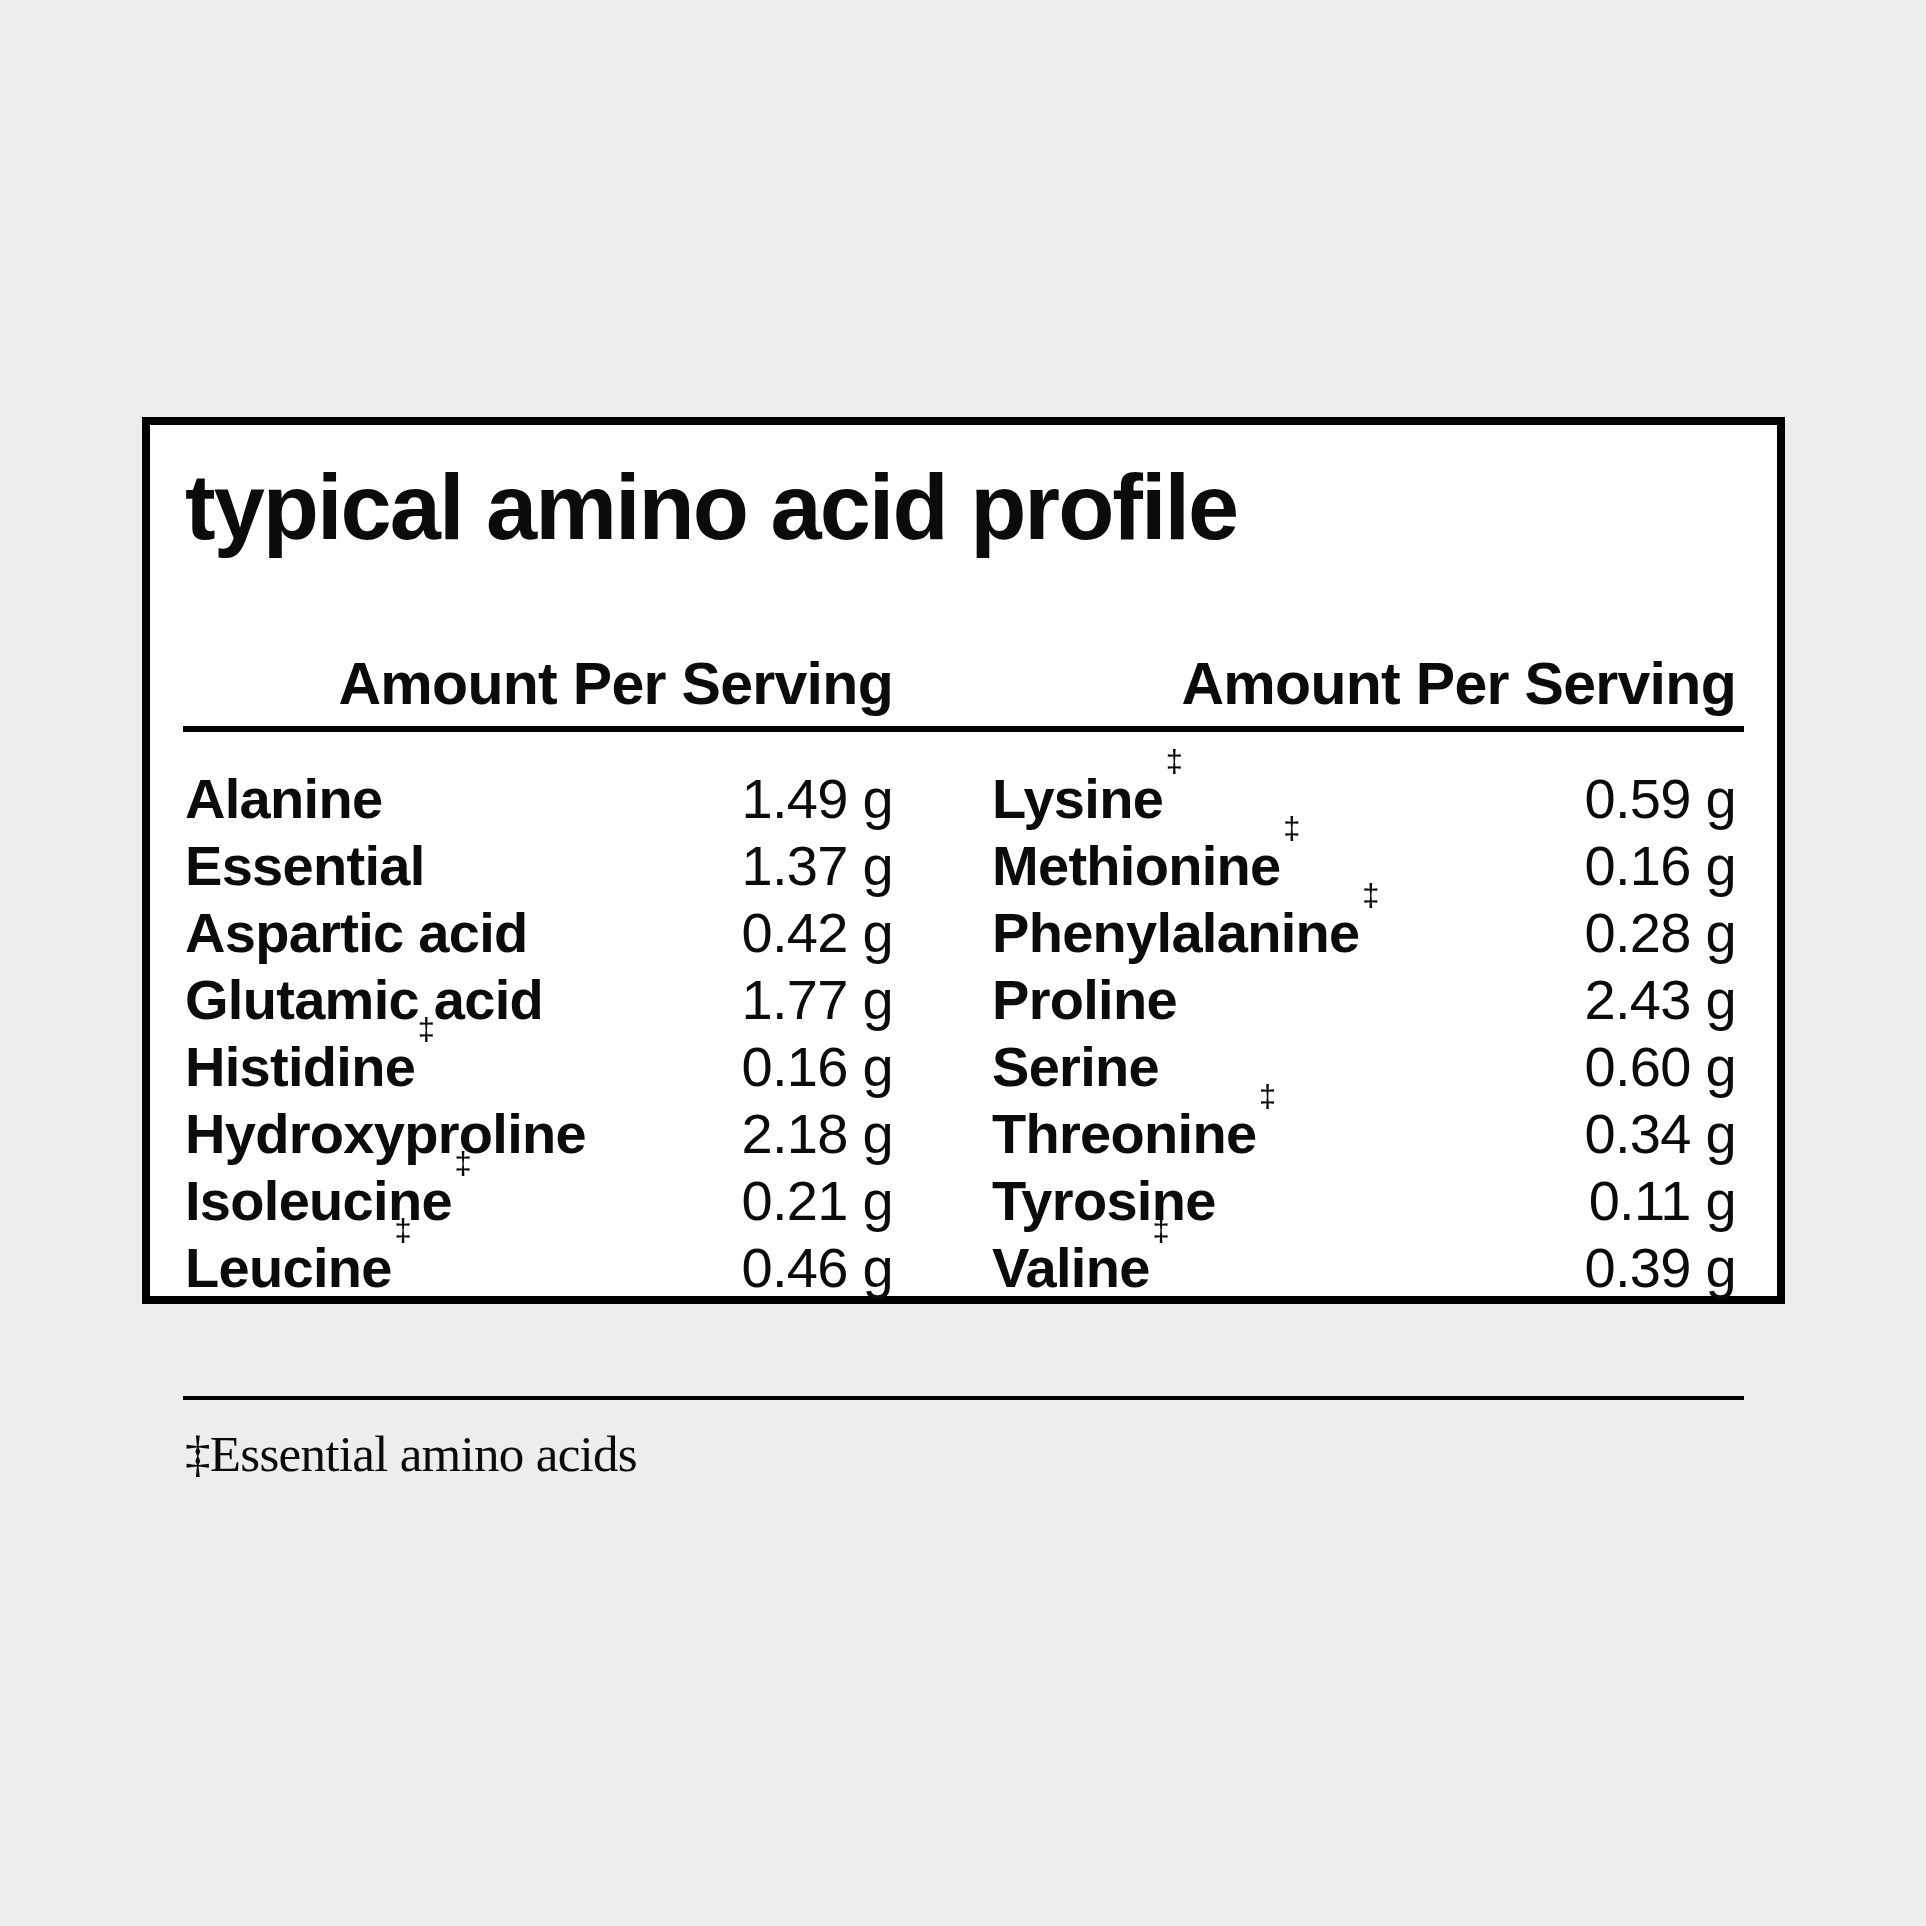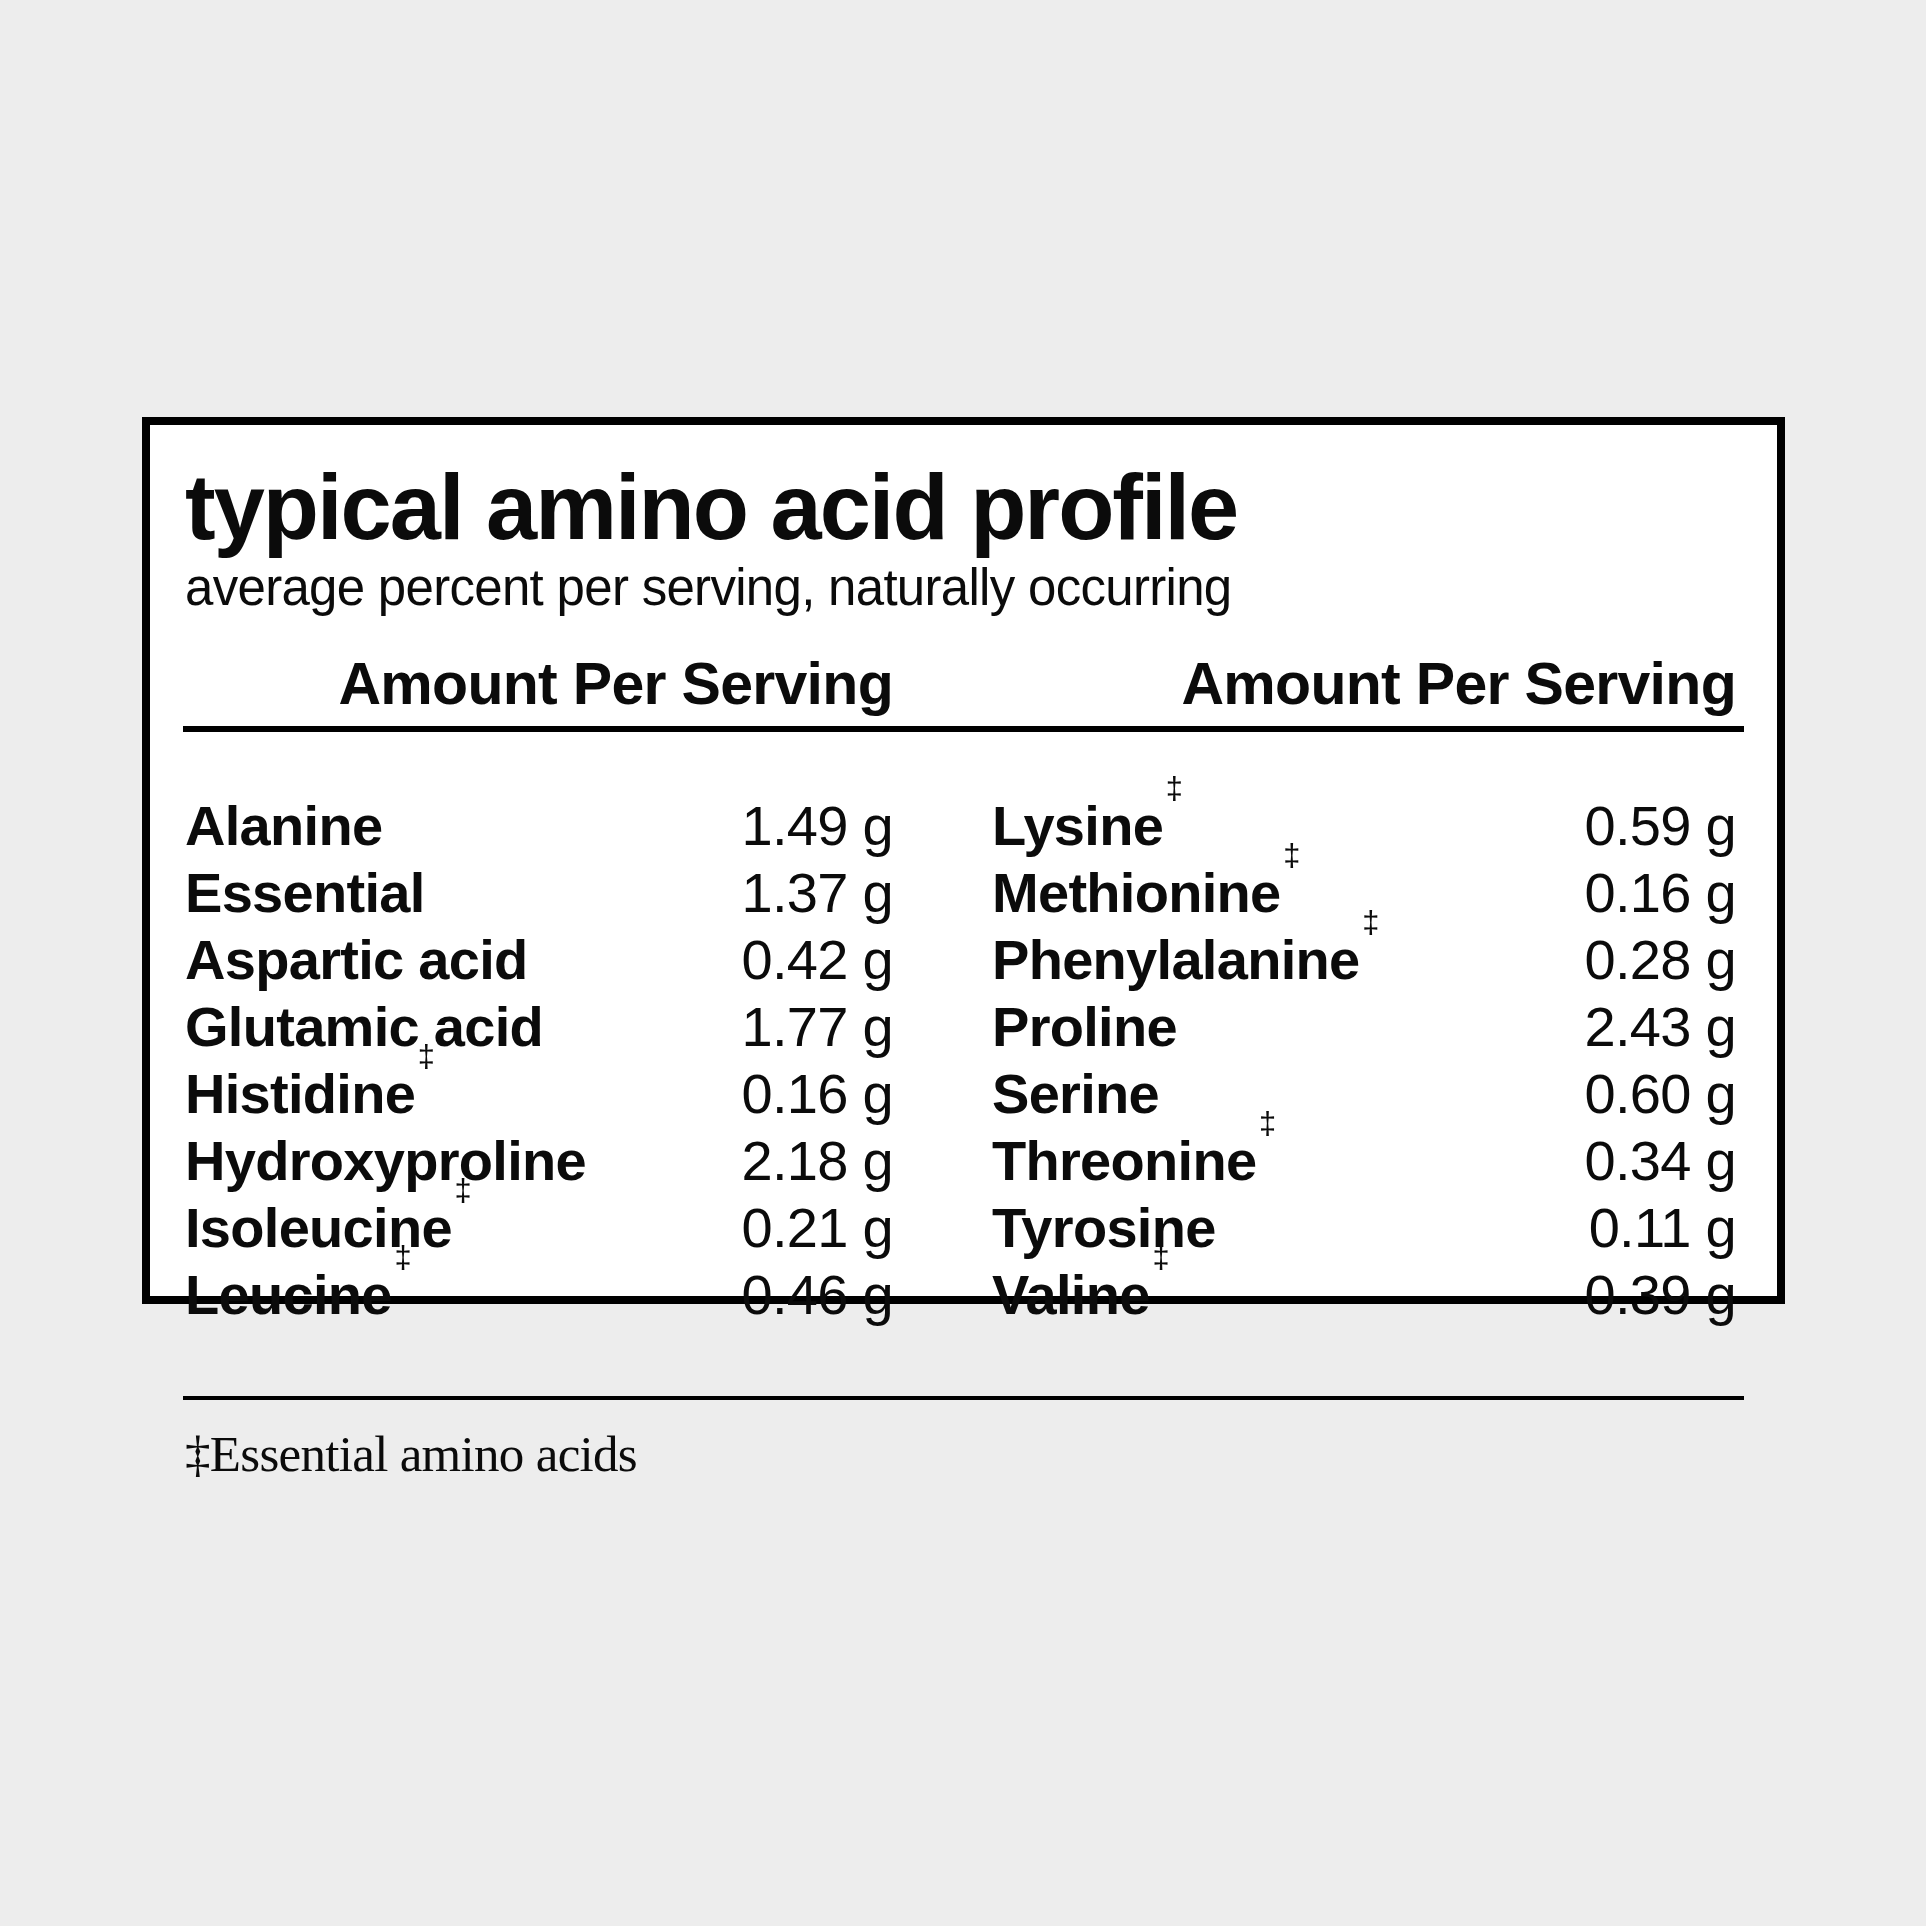--- a/index.html
+++ b/index.html
@@ -93,21 +93,21 @@
     justify-content: space-between;
     align-items: baseline;
     height: 67px;
     line-height: 67px;
     font-size: 56px;
     letter-spacing: -0.7px;
     white-space: nowrap;
     gap: 44px;
   }
   .rname  { font-weight: 700; }
-  .ramount{ font-weight: 400; margin-top: 27px; }
+  .ramount{ font-weight: 400; }
   .mark {
     font-size: 0.55em;
     font-weight: 400;
     line-height: 0;
     position: relative;
     top: -0.85em;
     margin-left: 2.7px;
     letter-spacing: 0;
   }
 
@@ -124,21 +124,20 @@
   }
 </style>
 </head>
 <body>
 
 <div class="label-box">
   <div class="inner">
 
     <div class="title">typical amino acid profile</div>
 
-    <div class="subtitle">average percent per serving, naturally occurring</div>
 
     <div class="col-header left">Amount Per Serving</div>
 
     <div class="col-header right">Amount Per Serving</div>
 
     <div class="rule-thick"></div>
 
     <div class="rows left">
         <div class="row">
           <span class="rname">Alanine</span>

